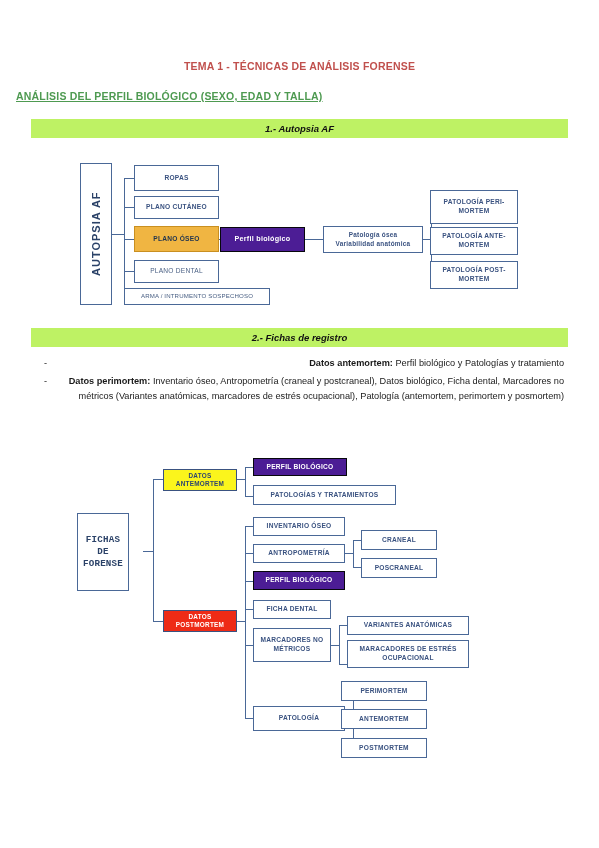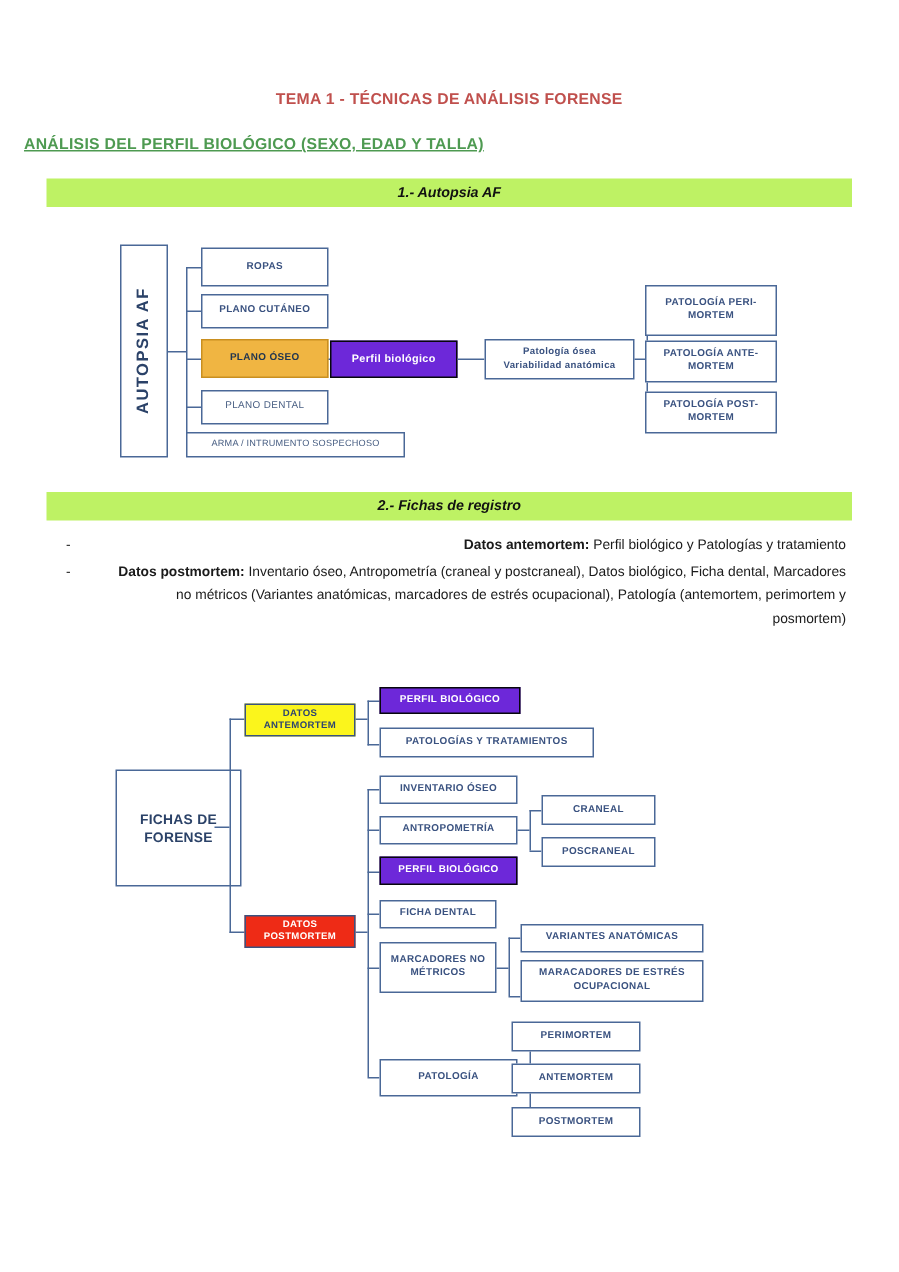--- a/index.html
+++ b/index.html
@@ -97,21 +97,21 @@
     line-height: 8.6px;
     padding: 0 2px;
   }
   .node.plain { font-weight: normal; color: #4a6084; }
   .node.gold {
     background: #f0b542;
     border-color: #c98f20;
     color: #23364f;
   }
   .node.black {
-    background: #6d28d9;
+    background: #4c1d95;
     border-color: #07070c;
     color: #ffffff;
   }
   .node.yellow {
     background: #fbf51c;
     border-color: #3a5280;
     color: #2e4570;
   }
   .node.red {
     background: #ee2b16;
@@ -184,27 +184,27 @@
 
 <div class="section-bar" id="section-bar-2">2.- Fichas de registro</div>
 
 <div class="bullets">
   <div class="bullet-row">
     <span class="bullet-dash">-</span>
     <span class="bullet-text"><b>Datos antemortem:</b><span> Perfil biológico y Patologías y tratamiento</span></span>
   </div>
   <div class="bullet-row">
     <span class="bullet-dash">-</span>
-    <span class="bullet-text"><b>Datos postmortem:</b><span> Inventario óseo, Antropometría (craneal y postcraneal), Datos biológico, Ficha dental, Marcadores no métricos (Variantes anatómicas, marcadores de estrés ocupacional), Patología (antemortem, perimortem y posmortem)</span></span>
+    <span class="bullet-text"><b>Datos perimortem:</b><span> Inventario óseo, Antropometría (craneal y postcraneal), Datos biológico, Ficha dental, Marcadores no métricos (Variantes anatómicas, marcadores de estrés ocupacional), Patología (antemortem, perimortem y posmortem)</span></span>
   </div>
 </div>
 
 <div class="diagram" id="diagram-2" style="left:0; top:0; width:599px; height:848px;">
 
-  <div class="node" style="left:77px; top:513px; width:84px; height:78px; flex-direction:column; font-size:9.2px; letter-spacing:.2px; line-height:12px; color:#2b4268;">
+  <div class="node" style="left:77px; top:513px; width:52px; height:78px; flex-direction:column; font-size:9.2px; letter-spacing:.2px; line-height:12px; color:#2b4268;font-family:Liberation Mono, monospace;">
     <span>FICHAS DE</span>
     <span>FORENSE</span>
   </div>
 
   <div class="ln h" style="left:143px; top:551px; width:10px;"></div>
   <div class="ln v" style="left:153px; top:479px; height:143px;"></div>
   <div class="ln h" style="left:153px; top:479px; width:10px;"></div>
   <div class="ln h" style="left:153px; top:621px; width:10px;"></div>
 
   <div class="node yellow" style="left:163px; top:469px; width:74px; height:22px; flex-direction:column; font-size:6.4px; line-height:8px;">

